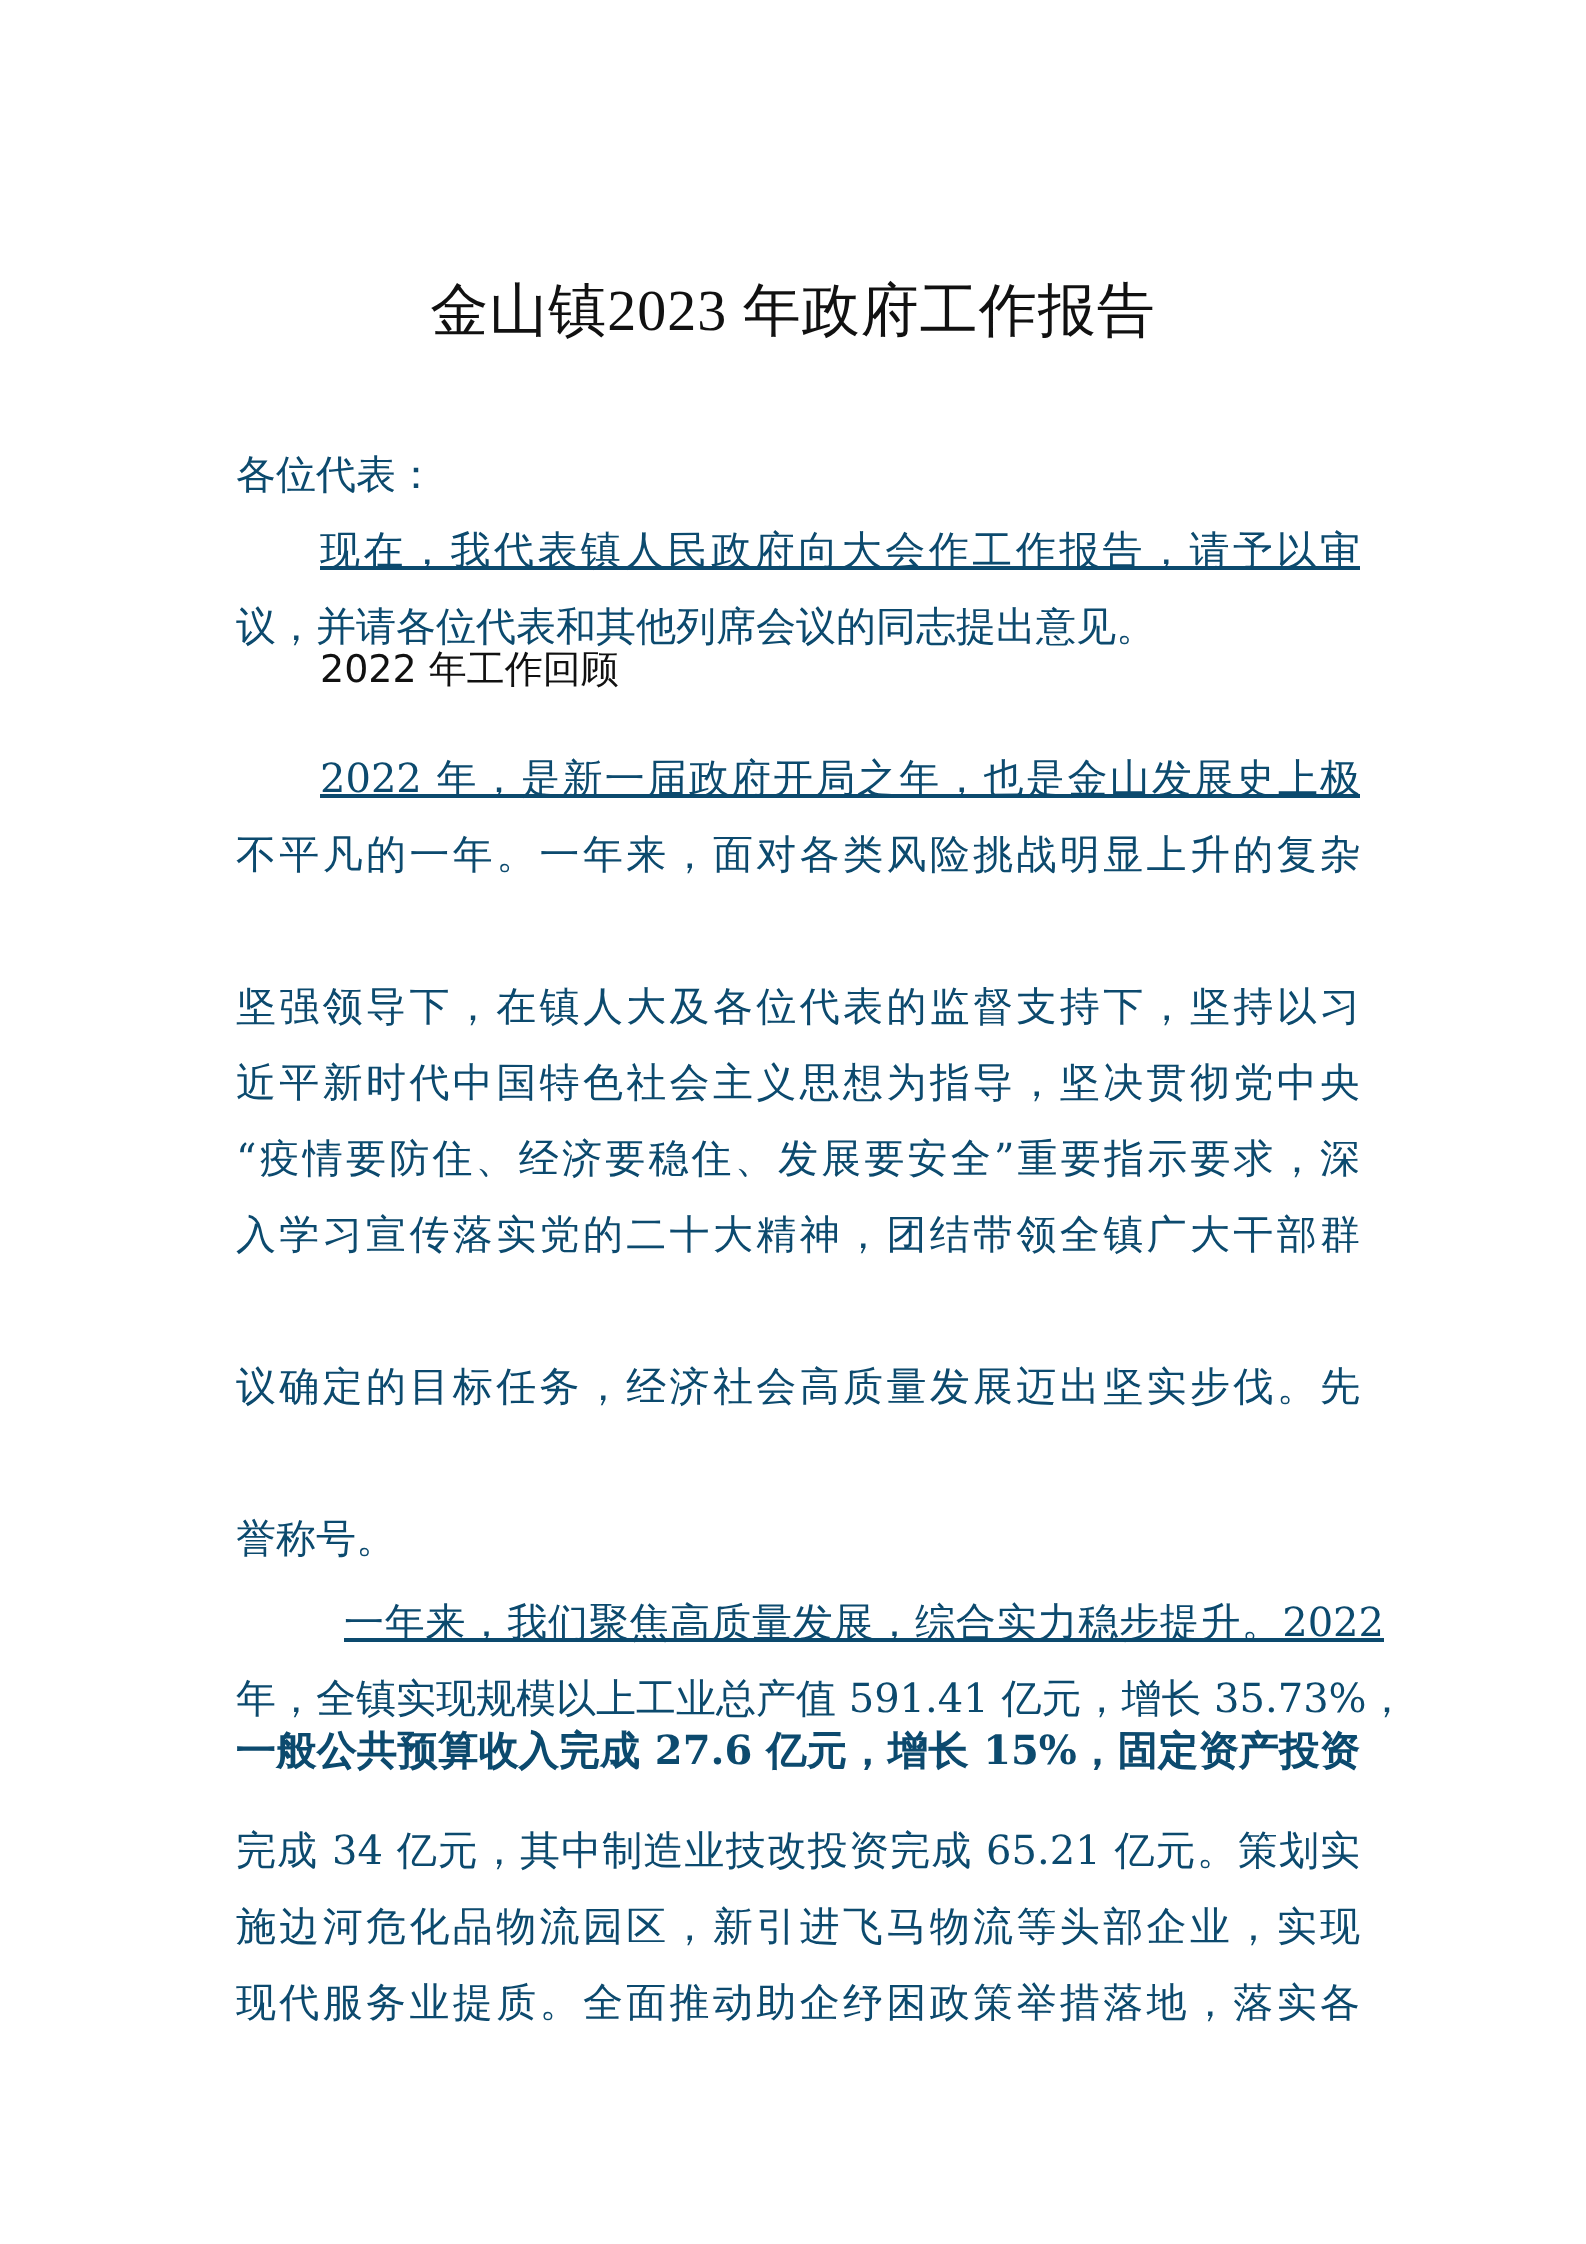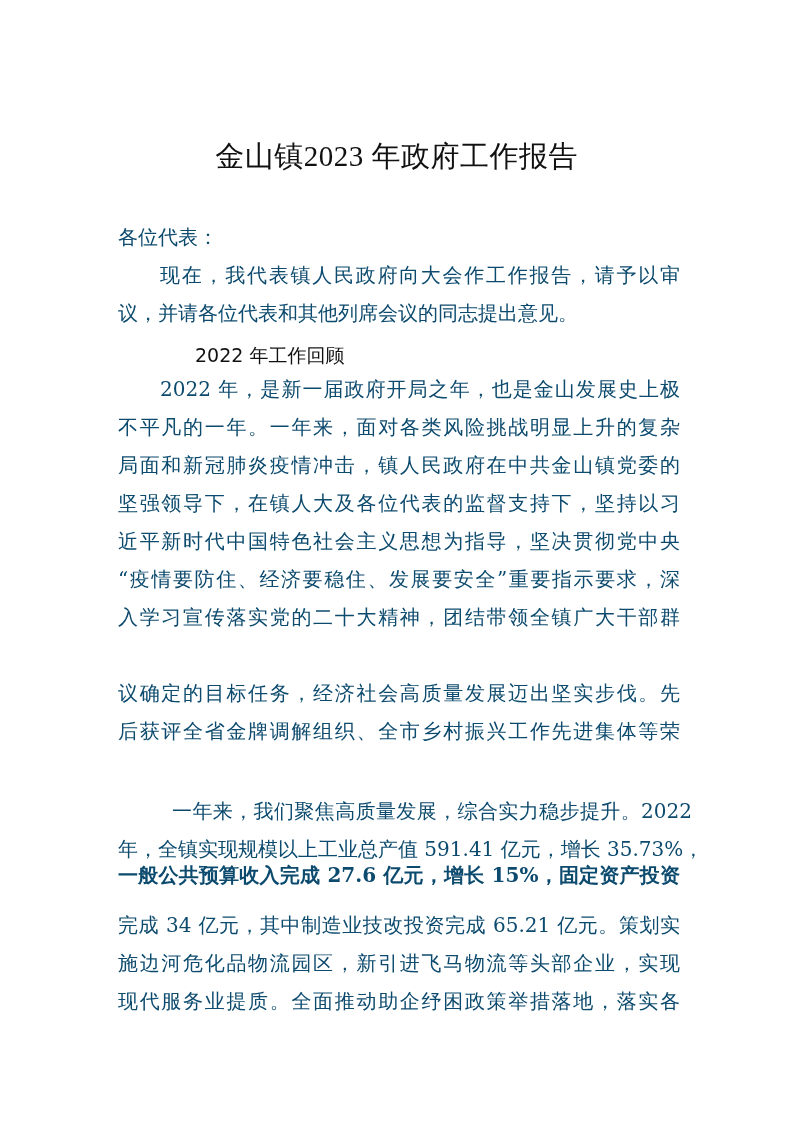--- a/index.html
+++ b/index.html
@@ -39,21 +39,21 @@
     left: 118px;
     width: 562px;
     font-size: 20px;
     line-height: 30px;
     white-space: nowrap;
     text-align: justify;
     text-align-last: justify;
     color: #0c4a6e;
     font-family: "DejaVu Serif", "Liberation Serif", serif;
   }
-  .line.indent { left: 160px; width: 520px; }
+  .line.indent { left: 160px; width: 520px; text-decoration: underline; }
   .line.last { text-align-last: left; }
   .heading {
     position: absolute;
     left: 160px;
     font-size: 19px;
     line-height: 30px;
     font-family: "DejaVu Sans", "Liberation Sans", sans-serif;
     color: #111;
     white-space: nowrap;
   }
@@ -63,31 +63,30 @@
 
 <div class="page">
 
   <div class="title">金山镇2023 年政府工作报告</div>
 
   <div class="line last" style="top:222px;">各位代表：</div>
 
   <div class="line indent" style="top:260px;">现在，我代表镇人民政府向大会作工作报告，请予以审</div>
   <div class="line last" style="top:298px;">议，并请各位代表和其他列席会议的同志提出意见。</div>
 
-  <div class="heading" style="top:340px;margin-left:35px;">2022 年工作回顾</div>
+  <div class="heading" style="top:320px;">2022 年工作回顾</div>
 
   <div class="line indent" style="top:374px;">2022 年，是新一届政府开局之年，也是金山发展史上极</div>
   <div class="line" style="top:412px;">不平凡的一年。一年来，面对各类风险挑战明显上升的复杂</div>
-  <div class="line" style="top:450px;">局面和新冠肺炎疫情冲击，镇人民政府在中共金山镇党委的</div>
   <div class="line" style="top:488px;">坚强领导下，在镇人大及各位代表的监督支持下，坚持以习</div>
   <div class="line" style="top:526px;">近平新时代中国特色社会主义思想为指导，坚决贯彻党中央</div>
   <div class="line" style="top:564px;">“疫情要防住、经济要稳住、发展要安全”重要指示要求，深</div>
   <div class="line" style="top:602px;">入学习宣传落实党的二十大精神，团结带领全镇广大干部群</div>
   <div class="line" style="top:678px;">议确定的目标任务，经济社会高质量发展迈出坚实步伐。先</div>
-  <div class="line" style="top:716px;">后获评全省金牌调解组织、全市乡村振兴工作先进集体等荣</div>
+  <div class="line last" style="top:754px;">誉称号。</div>
 
   <div class="line indent" style="top:796px;margin-left:12px;">一年来，我们聚焦高质量发展，综合实力稳步提升。2022</div>
   <div class="line" style="top:834px;">年，全镇实现规模以上工业总产值 591.41 亿元，增长 35.73%，</div>
   <div class="line" style="top:860px;font-weight:bold;">一般公共预算收入完成 27.6 亿元，增长 15%，固定资产投资</div>
   <div class="line" style="top:910px;">完成 34 亿元，其中制造业技改投资完成 65.21 亿元。策划实</div>
   <div class="line" style="top:948px;">施边河危化品物流园区，新引进飞马物流等头部企业，实现</div>
   <div class="line" style="top:986px;">现代服务业提质。全面推动助企纾困政策举措落地，落实各</div>
 
 </div>
 

